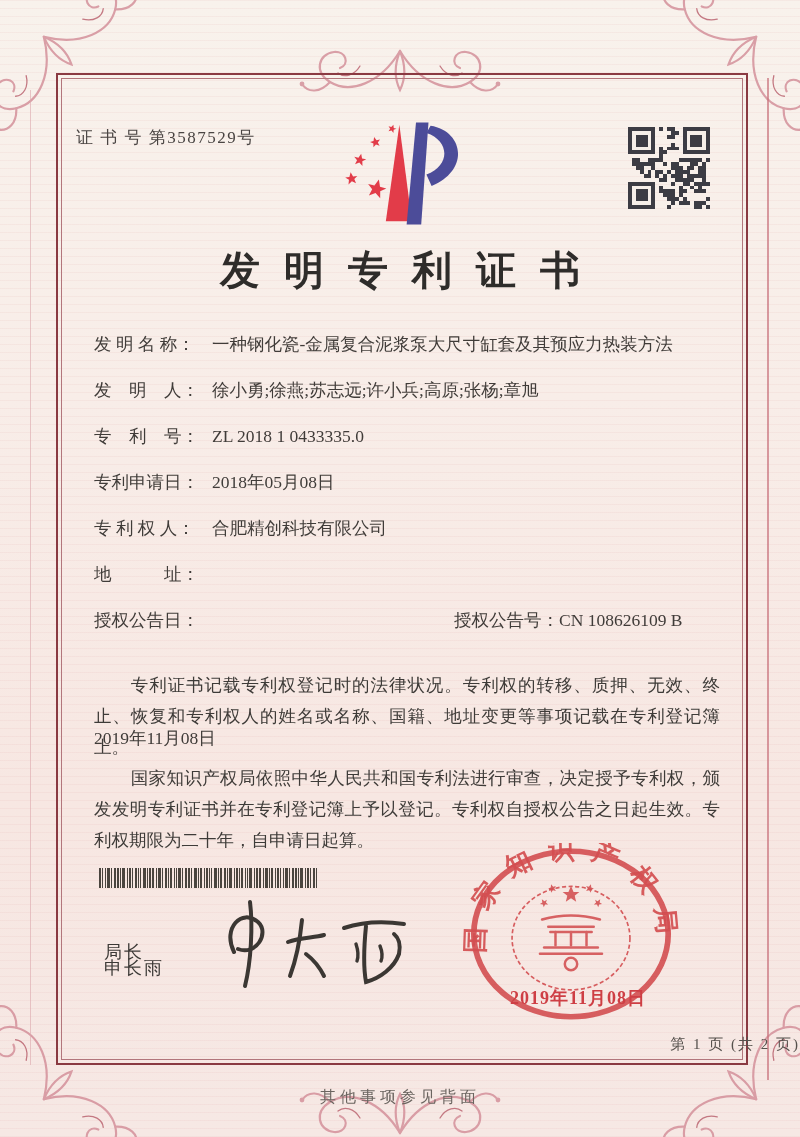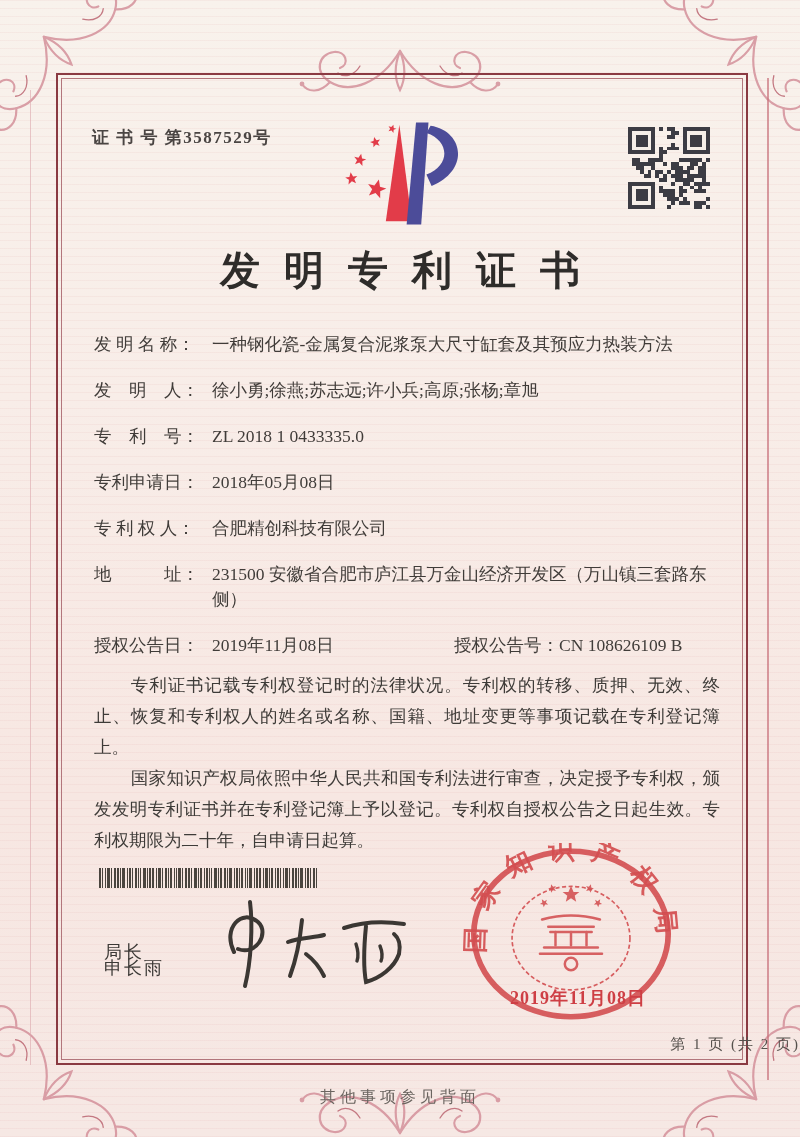--- a/index.html
+++ b/index.html
@@ -17,31 +17,31 @@
   .edge-line-left{position:absolute;left:30px;top:90px;height:975px;width:0;border-left:1px solid #dca6ac;opacity:.6;}
 
   .ornament{position:absolute;width:220px;height:70px;pointer-events:none;opacity:.85;}
   .orn-tc{left:290px;top:36px;transform:rotate(180deg);}
   .orn-bc{left:290px;top:1078px;}
   .orn-tl{left:-52px;top:16px;transform:rotate(135deg);}
   .orn-tr{left:632px;top:16px;transform:rotate(-135deg);}
   .orn-bl{left:-52px;top:1050px;transform:rotate(45deg);}
   .orn-br{left:632px;top:1050px;transform:rotate(-45deg);}
 
-  .cert-no{position:absolute;left:92px;top:126px;font-size:17px;letter-spacing:1.5px;color:#4a4543;font-weight:bold;}
+  .cert-no{position:absolute;left:76px;top:126px;font-size:17px;letter-spacing:1.5px;color:#4a4543;}
   .logo{position:absolute;left:338px;top:116px;width:130px;height:114px;}
   .qr{position:absolute;left:628px;top:127px;width:82px;height:82px;}
   .title{position:absolute;left:0;top:243px;width:100%;margin:0;text-align:center;
          font-size:40px;font-weight:bold;color:#2e2c2a;letter-spacing:24px;text-indent:24px;}
 
   .fields{position:absolute;left:94px;top:332px;width:624px;font-size:17.5px;color:#403c39;}
   .field-row{display:flex;line-height:25px;margin-bottom:21px;position:relative;}
   .flabel{flex:0 0 118px;white-space:nowrap;}
   .fvalue{flex:1;}
-  .grant-row .grant-date-pair{width:360px;display:inline-flex;}
+  .grant-row .grant-date-pair{width:360px;display:inline-flex;flex-direction:column;}
   .grant-row .grant-no-pair{display:inline-flex;text-align:center;}
 
   .paras{position:absolute;left:94px;top:670px;width:626px;font-size:17.5px;line-height:31px;
          text-align:justify;color:#3e3b38;}
   .paras p{margin:0;text-indent:2.1em;}
 
   .barcode{position:absolute;left:99px;top:867px;width:224px;height:22px;}
 
   .sig-title{position:absolute;left:104px;top:924px;font-size:18px;letter-spacing:2px;color:#3c3936;margin-top:16px;}
   .sig-name{position:absolute;left:104px;top:956px;font-size:18px;letter-spacing:2px;color:#3c3936;}
@@ -277,21 +277,20 @@
     <div class="field-row">
       <span class="flabel">专利申请日：</span>
       <span class="fvalue">2018年05月08日</span>
     </div>
     <div class="field-row">
       <span class="flabel">专 利 权 人：</span>
       <span class="fvalue">合肥精创科技有限公司</span>
     </div>
     <div class="field-row">
       <span class="flabel">地　　　址：</span>
-      <span class="fvalue">231500 安徽省合肥市庐江县万金山经济开发区（万山镇三套路东侧）</span>
     </div>
     <div class="field-row grant-row">
       <span class="grant-date-pair">
         <span class="flabel">授权公告日：</span>
         <span>2019年11月08日</span>
       </span>
       <span class="grant-no-pair">
         <span style="white-space:nowrap;">授权公告号：</span>
         <span style="white-space:nowrap;">CN 108626109 B</span>
       </span>

